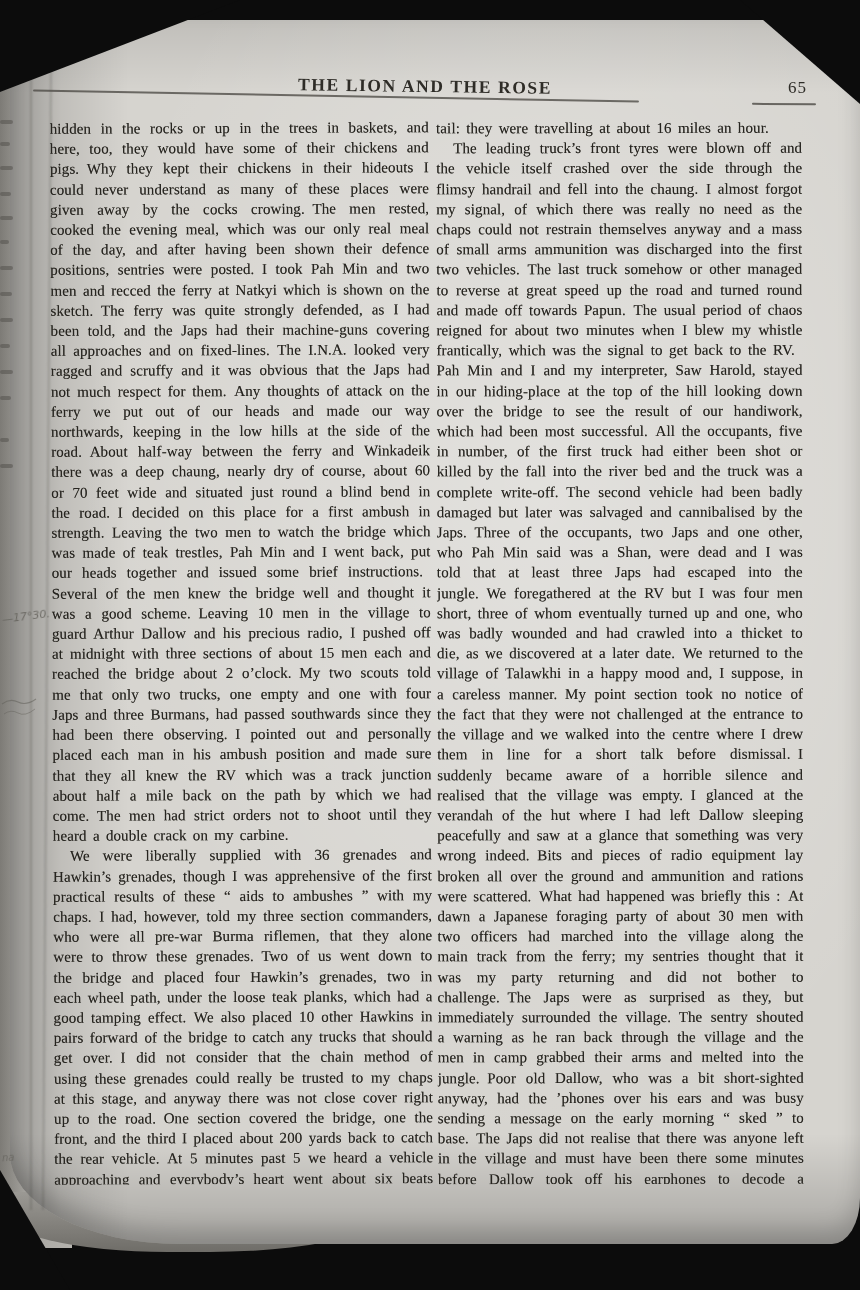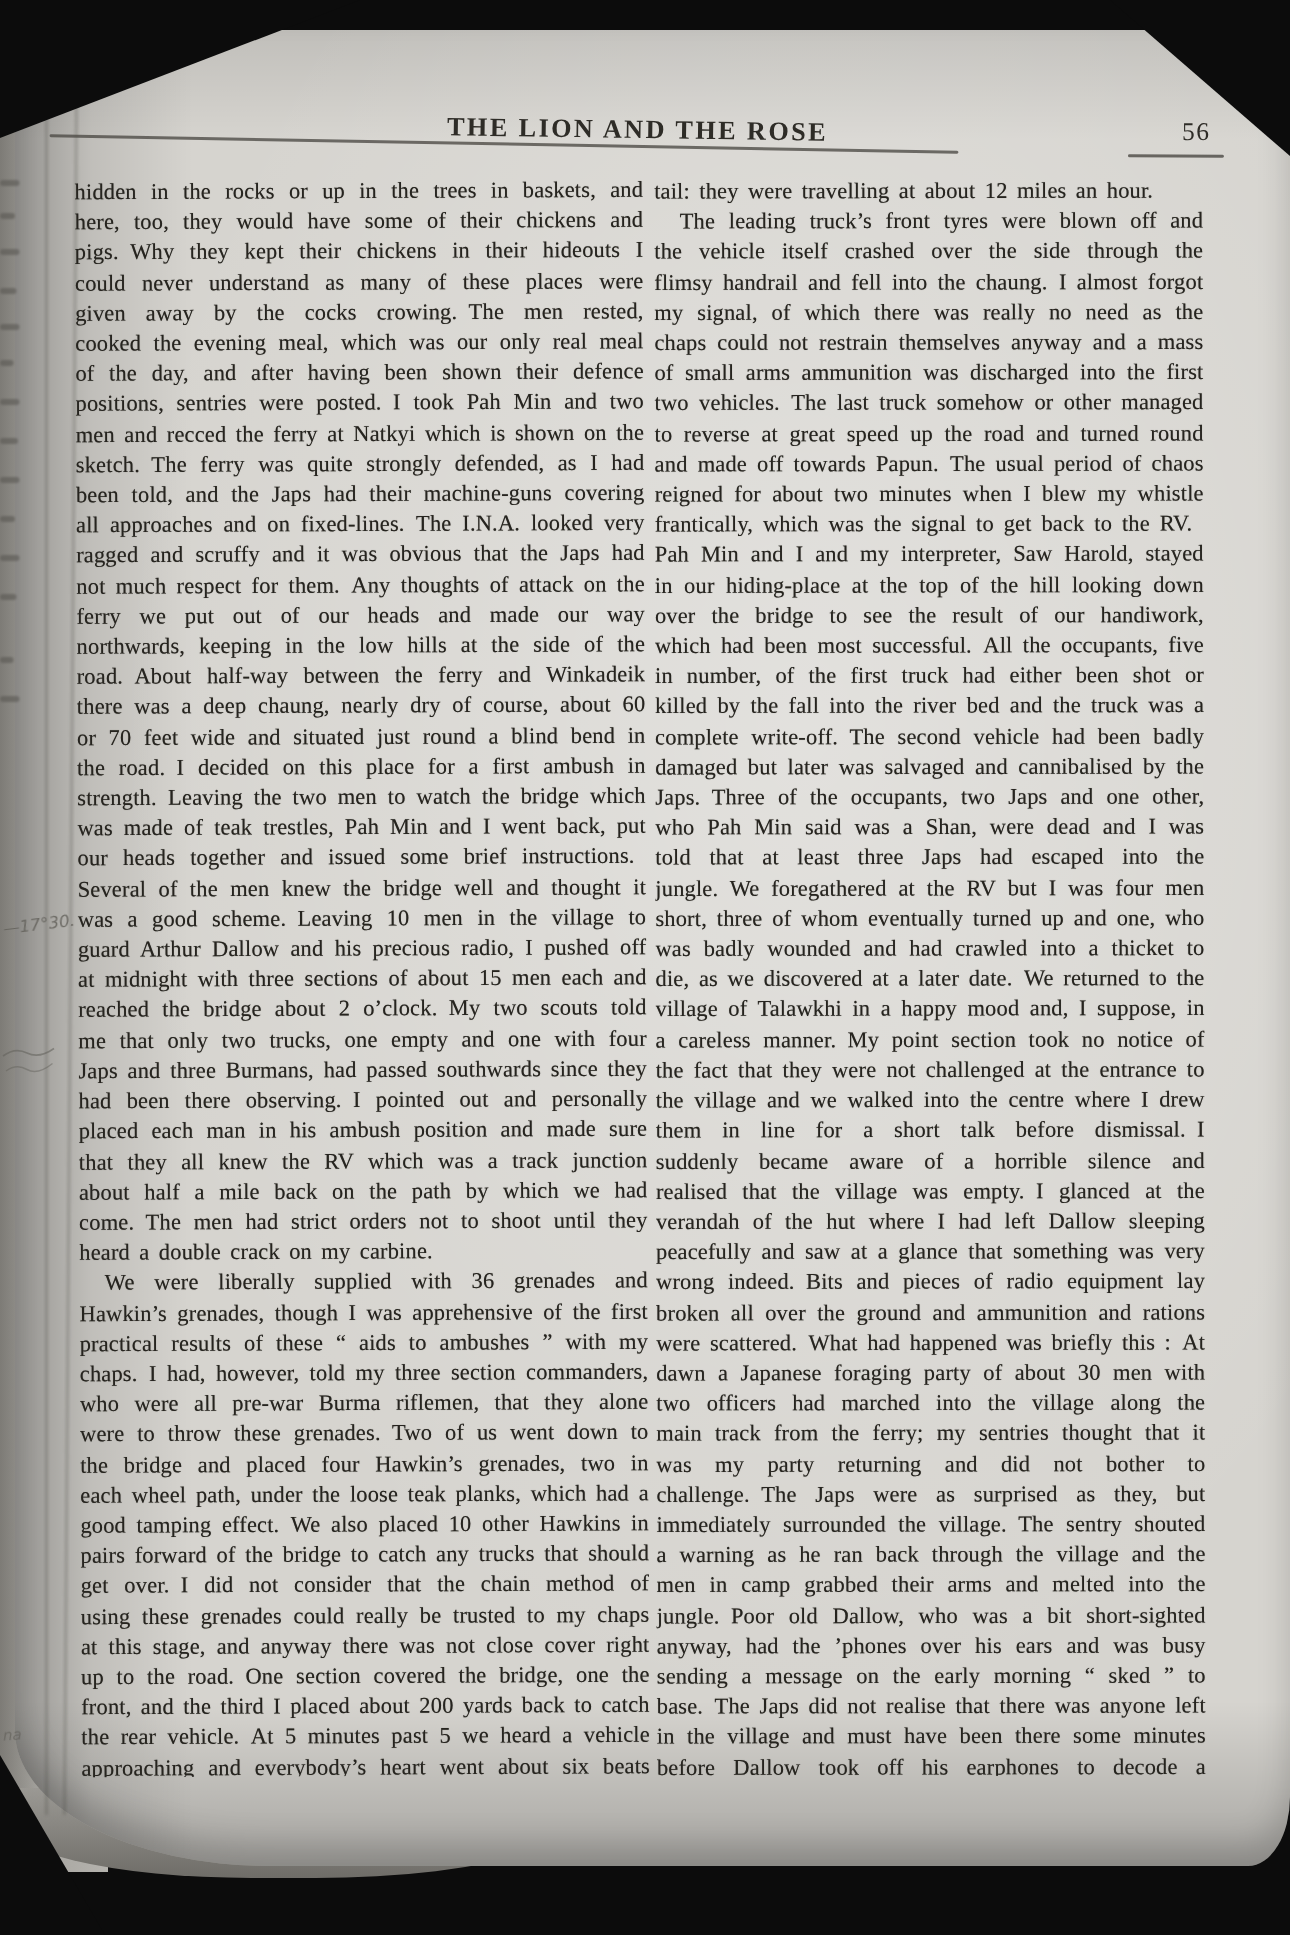--- a/index.html
+++ b/index.html
@@ -103,31 +103,31 @@
     <i style="top:184px;width:12px"></i>
     <i style="top:210px"></i>
   <i style="top:236px;width:10px"></i>
     <i style="top:262px"></i>
     <i style="top:288px;width:11px"></i>
   <i style="top:330px;width:9px"></i>
     <i style="top:356px"></i>
 </div>
 
 <div class="hdr-title">THE LION AND THE ROSE</div>
-<div class="hdr-pagenum">56</div>
+<div class="hdr-pagenum">65</div>
 <div class="rule main"></div>
 <div class="rule page"></div>
 
 <div class="col left">
   <p>hidden in the rocks or up in the trees in baskets, and here, too, they would have some of their chickens and pigs. Why they kept their chickens in their hideouts I could never understand as many of these places were given away by the cocks crowing. The men rested, cooked the evening meal, which was our only real meal of the day, and after having been shown their defence positions, sentries were posted. I took Pah Min and two men and recced the ferry at Natkyi which is shown on the sketch. The ferry was quite strongly defended, as I had been told, and the Japs had their machine-guns covering all approaches and on fixed-lines. The I.N.A. looked very ragged and scruffy and it was obvious that the Japs had not much respect for them. Any thoughts of attack on the ferry we put out of our heads and made our way northwards, keeping in the low hills at the side of the road. About half-way between the ferry and Winkadeik there was a deep chaung, nearly dry of course, about 60 or 70 feet wide and situated just round a blind bend in the road. I decided on this place for a first ambush in strength. Leaving the two men to watch the bridge which was made of teak trestles, Pah Min and I went back, put our heads together and issued some brief instructions. Several of the men knew the bridge well and thought it was a good scheme. Leaving 10 men in the village to guard Arthur Dallow and his precious radio, I pushed off at midnight with three sections of about 15 men each and reached the bridge about 2 o’clock. My two scouts told me that only two trucks, one empty and one with four Japs and three Burmans, had passed southwards since they had been there observing. I pointed out and personally placed each man in his ambush position and made sure that they all knew the RV which was a track junction about half a mile back on the path by which we had come. The men had strict orders not to shoot until they heard a double crack on my carbine.</p>
   <p class="indented">We were liberally supplied with 36 grenades and Hawkin’s grenades, though I was apprehensive of the first practical results of these “ aids to ambushes ” with my chaps. I had, however, told my three section commanders, who were all pre-war Burma riflemen, that they alone were to throw these grenades. Two of us went down to the bridge and placed four Hawkin’s grenades, two in each wheel path, under the loose teak planks, which had a good tamping effect. We also placed 10 other Hawkins in pairs forward of the bridge to catch any trucks that should get over. I did not consider that the chain method of using these grenades could really be trusted to my chaps at this stage, and anyway there was not close cover right up to the road. One section covered the bridge, one the front, and the third I placed about 200 yards back to catch the rear vehicle. At 5 minutes past 5 we heard a vehicle approaching and everybody’s heart went about six beats faster; I had every confidence that my men would behave well. Three large trucks appeared from the north, one about 250 yards in front of the other two which were nose to</p>
 </div>
 
 <div class="col right">
-  <p>tail: they were travelling at about 12 miles an hour.</p>
+  <p>tail: they were travelling at about 16 miles an hour.</p>
   <p class="indented">The leading truck’s front tyres were blown off and the vehicle itself crashed over the side through the flimsy handrail and fell into the chaung. I almost forgot my signal, of which there was really no need as the chaps could not restrain themselves anyway and a mass of small arms ammunition was discharged into the first two vehicles. The last truck somehow or other managed to reverse at great speed up the road and turned round and made off towards Papun. The usual period of chaos reigned for about two minutes when I blew my whistle frantically, which was the signal to get back to the RV. Pah Min and I and my interpreter, Saw Harold, stayed in our hiding-place at the top of the hill looking down over the bridge to see the result of our handiwork, which had been most successful. All the occupants, five in number, of the first truck had either been shot or killed by the fall into the river bed and the truck was a complete write-off. The second vehicle had been badly damaged but later was salvaged and cannibalised by the Japs. Three of the occupants, two Japs and one other, who Pah Min said was a Shan, were dead and I was told that at least three Japs had escaped into the jungle. We foregathered at the RV but I was four men short, three of whom eventually turned up and one, who was badly wounded and had crawled into a thicket to die, as we discovered at a later date. We returned to the village of Talawkhi in a happy mood and, I suppose, in a careless manner. My point section took no notice of the fact that they were not challenged at the entrance to the village and we walked into the centre where I drew them in line for a short talk before dismissal. I suddenly became aware of a horrible silence and realised that the village was empty. I glanced at the verandah of the hut where I had left Dallow sleeping peacefully and saw at a glance that something was very wrong indeed. Bits and pieces of radio equipment lay broken all over the ground and ammunition and rations were scattered. What had happened was briefly this : At dawn a Japanese foraging party of about 30 men with two officers had marched into the village along the main track from the ferry; my sentries thought that it was my party returning and did not bother to challenge. The Japs were as surprised as they, but immediately surrounded the village. The sentry shouted a warning as he ran back through the village and the men in camp grabbed their arms and melted into the jungle. Poor old Dallow, who was a bit short-sighted anyway, had the ’phones over his ears and was busy sending a message on the early morning “ sked ” to base. The Japs did not realise that there was anyone left in the village and must have been there some minutes before Dallow took off his earphones to decode a message. He heard someone banging about in the byre below him and called out to his orderly “ hesaw lapate ” (hurry up with the tea). Then he suddenly realised that the jabber going on was not familiar, looked over the verandah and saw three Japs trussing up a pig,</p>
 </div>
 
 <div class="pencil coord">—17°30.</div>
 <svg class="pencil scrawl" viewBox="0 0 44 34">
   <path d="M2 10 q8 -6 16 -2 t18 -3" stroke="#63615b" stroke-width="1.1" fill="none" opacity="0.8"></path>
   <path d="M4 20 q7 -5 14 -1 t17 -4" stroke="#63615b" stroke-width="1" fill="none" opacity="0.65"></path>
 </svg>
 <div class="pencil bottom-mark">na</div>
 

